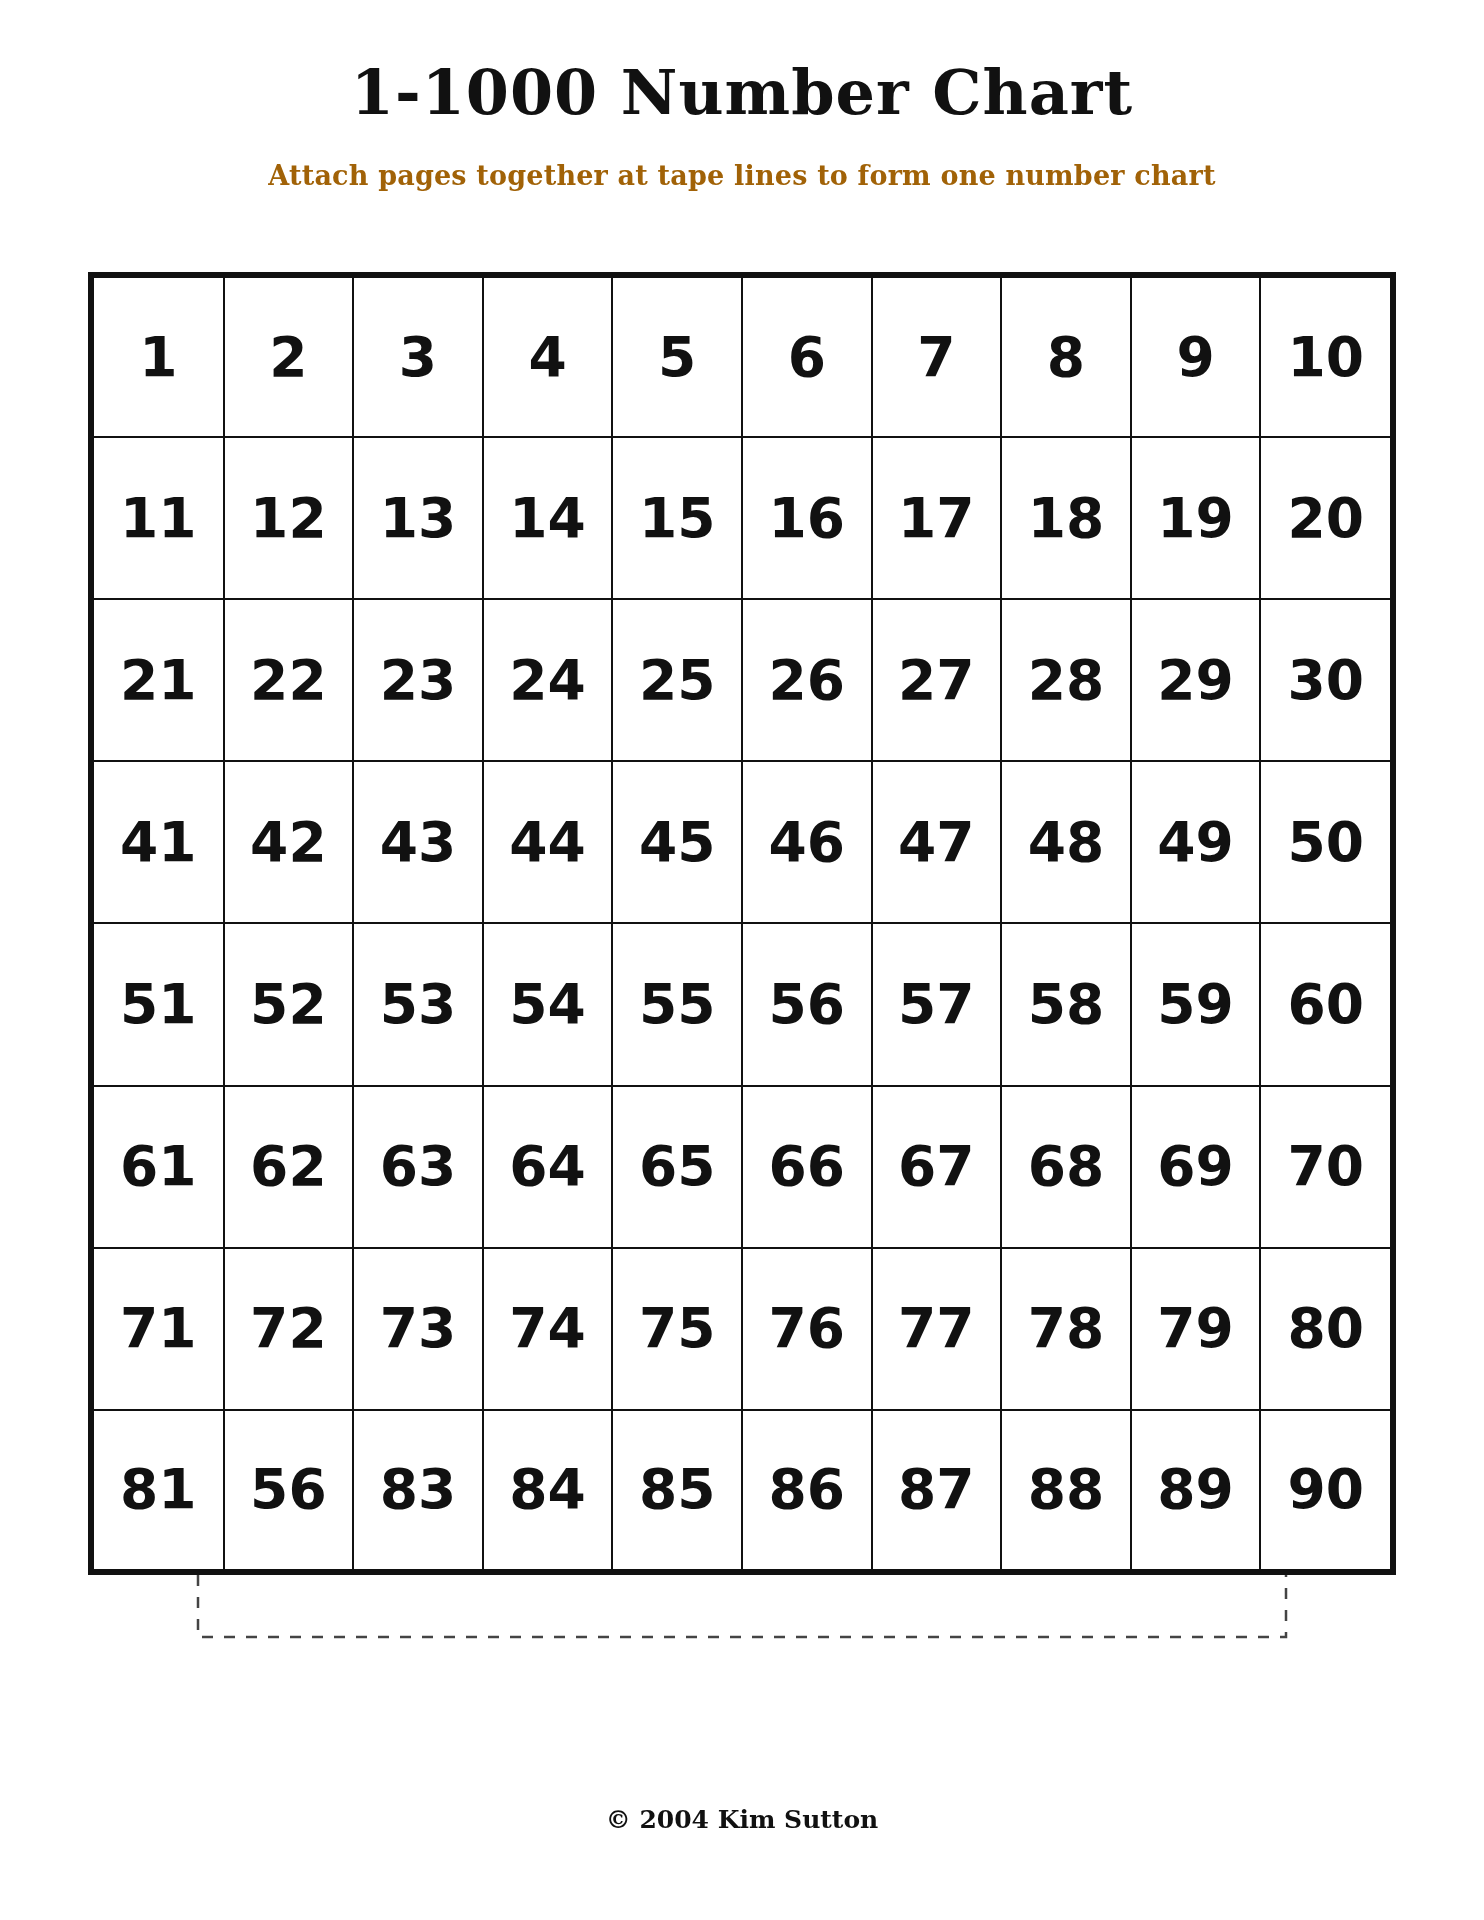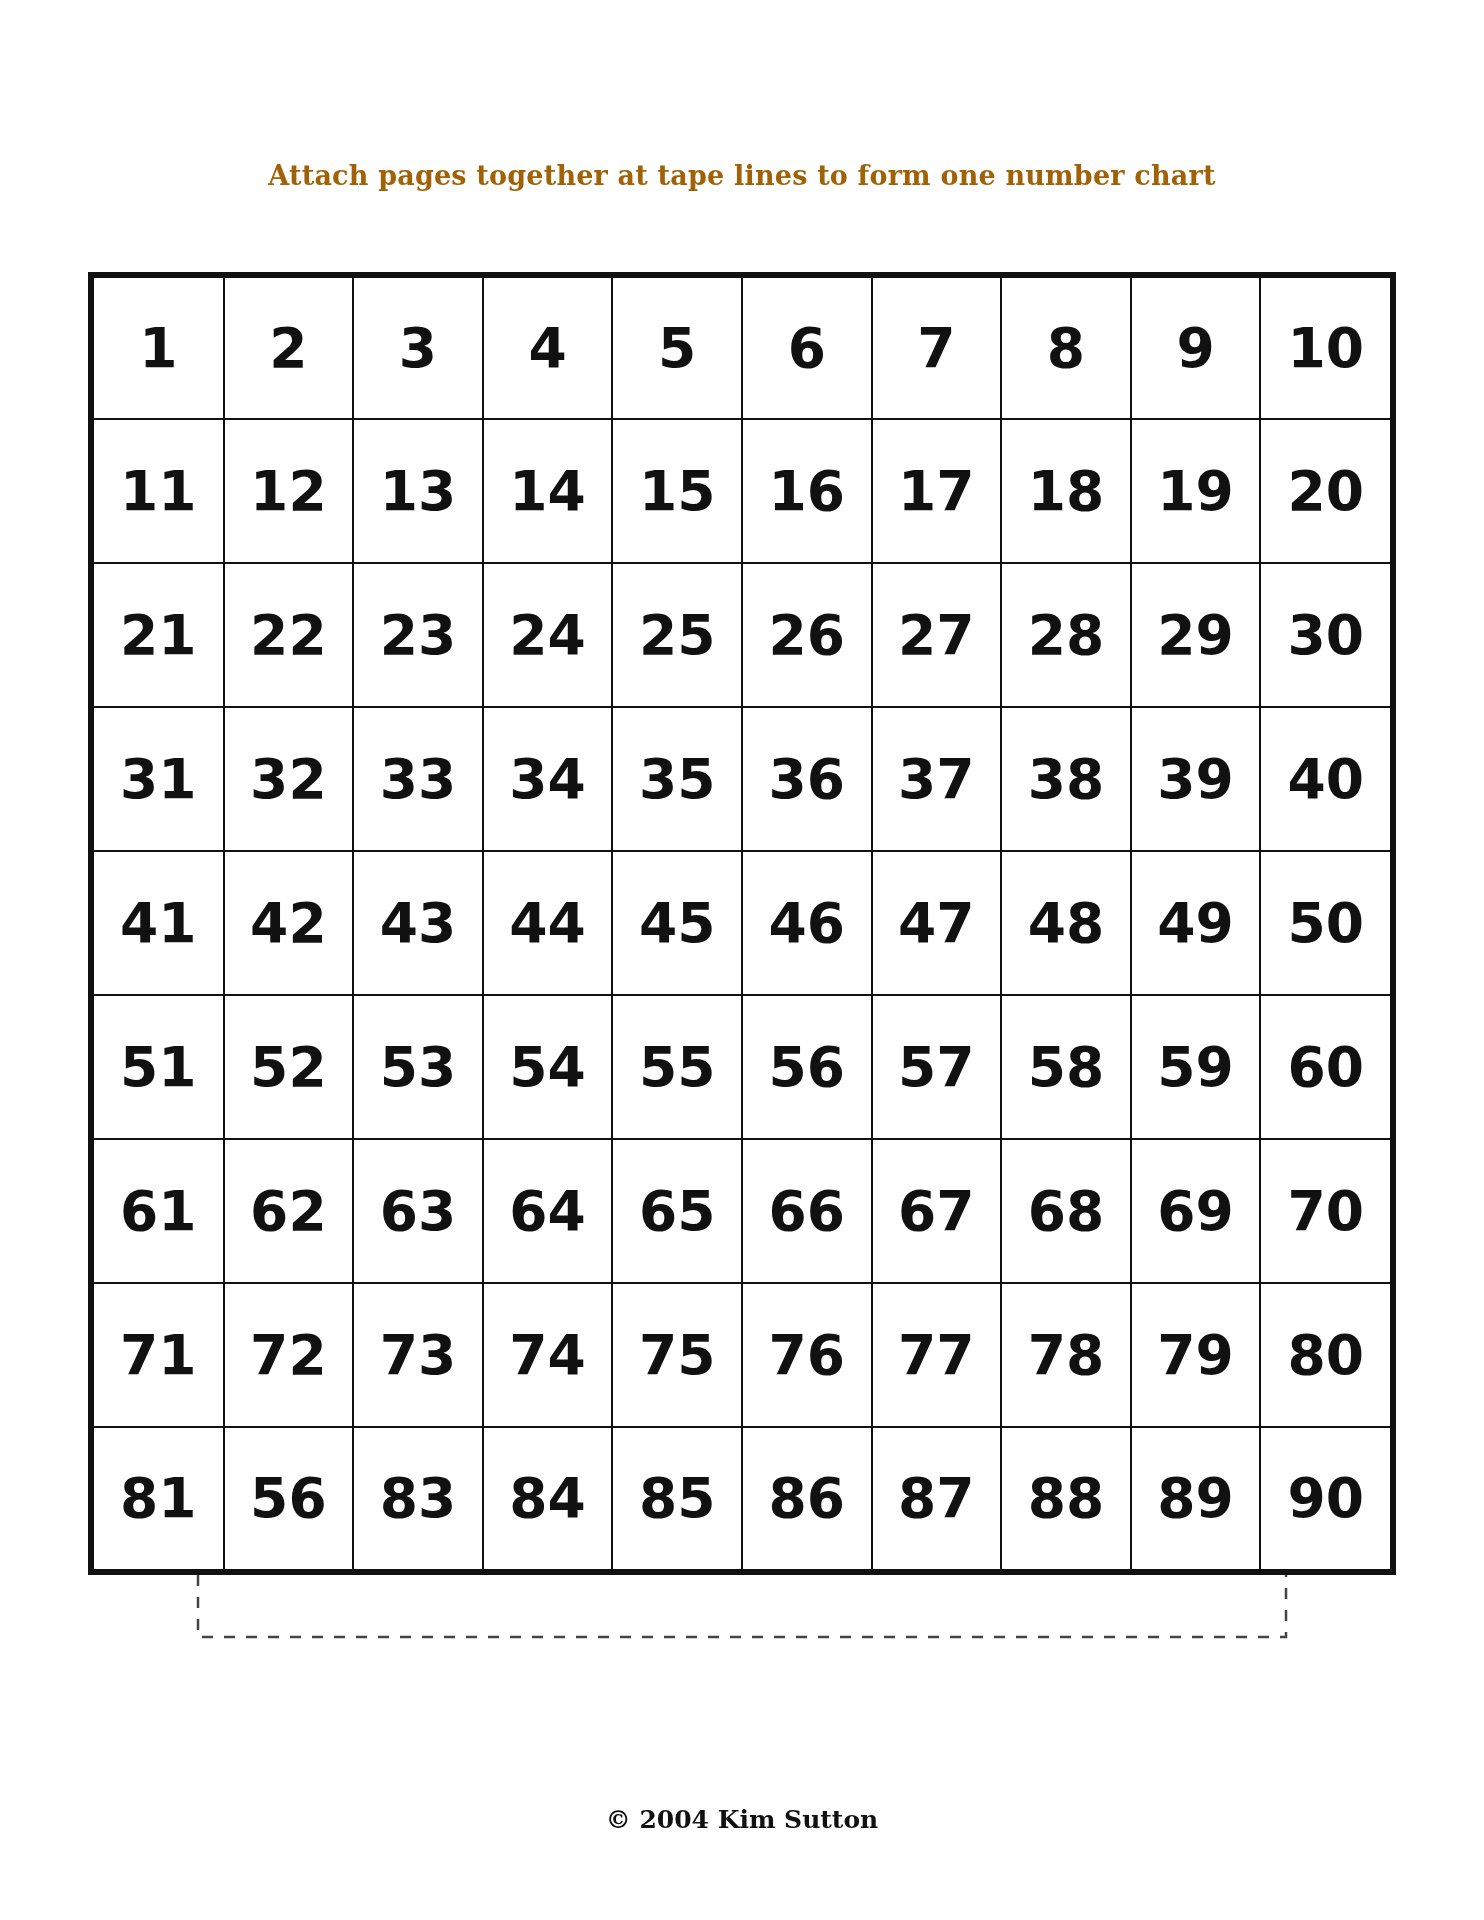--- a/index.html
+++ b/index.html
@@ -100,20 +100,21 @@
     font-weight: bold;
     font-size: 25px;
     color: #111111;
   }
 </style>
 </head>
 <body>
 
 <div class="page">
 
+  <div class="title">1-1000 Number Chart</div>
   <div class="subtitle">Attach pages together at tape lines to form one number chart</div>
 
   <div class="grid-wrap">
     <table class="number-grid">
       <tbody>
         <tr>
           <td>1</td>
           <td>2</td>
           <td>3</td>
           <td>4</td>
@@ -142,32 +143,20 @@
           <td>23</td>
           <td>24</td>
           <td>25</td>
           <td>26</td>
           <td>27</td>
           <td>28</td>
           <td>29</td>
           <td>30</td>
         </tr>
         <tr>
-          <td>31</td>
-          <td>32</td>
-          <td>33</td>
-          <td>34</td>
-          <td>35</td>
-          <td>36</td>
-          <td>37</td>
-          <td>38</td>
-          <td>39</td>
-          <td>40</td>
-        </tr>
-        <tr>
           <td>41</td>
           <td>42</td>
           <td>43</td>
           <td>44</td>
           <td>45</td>
           <td>46</td>
           <td>47</td>
           <td>48</td>
           <td>49</td>
           <td>50</td>

